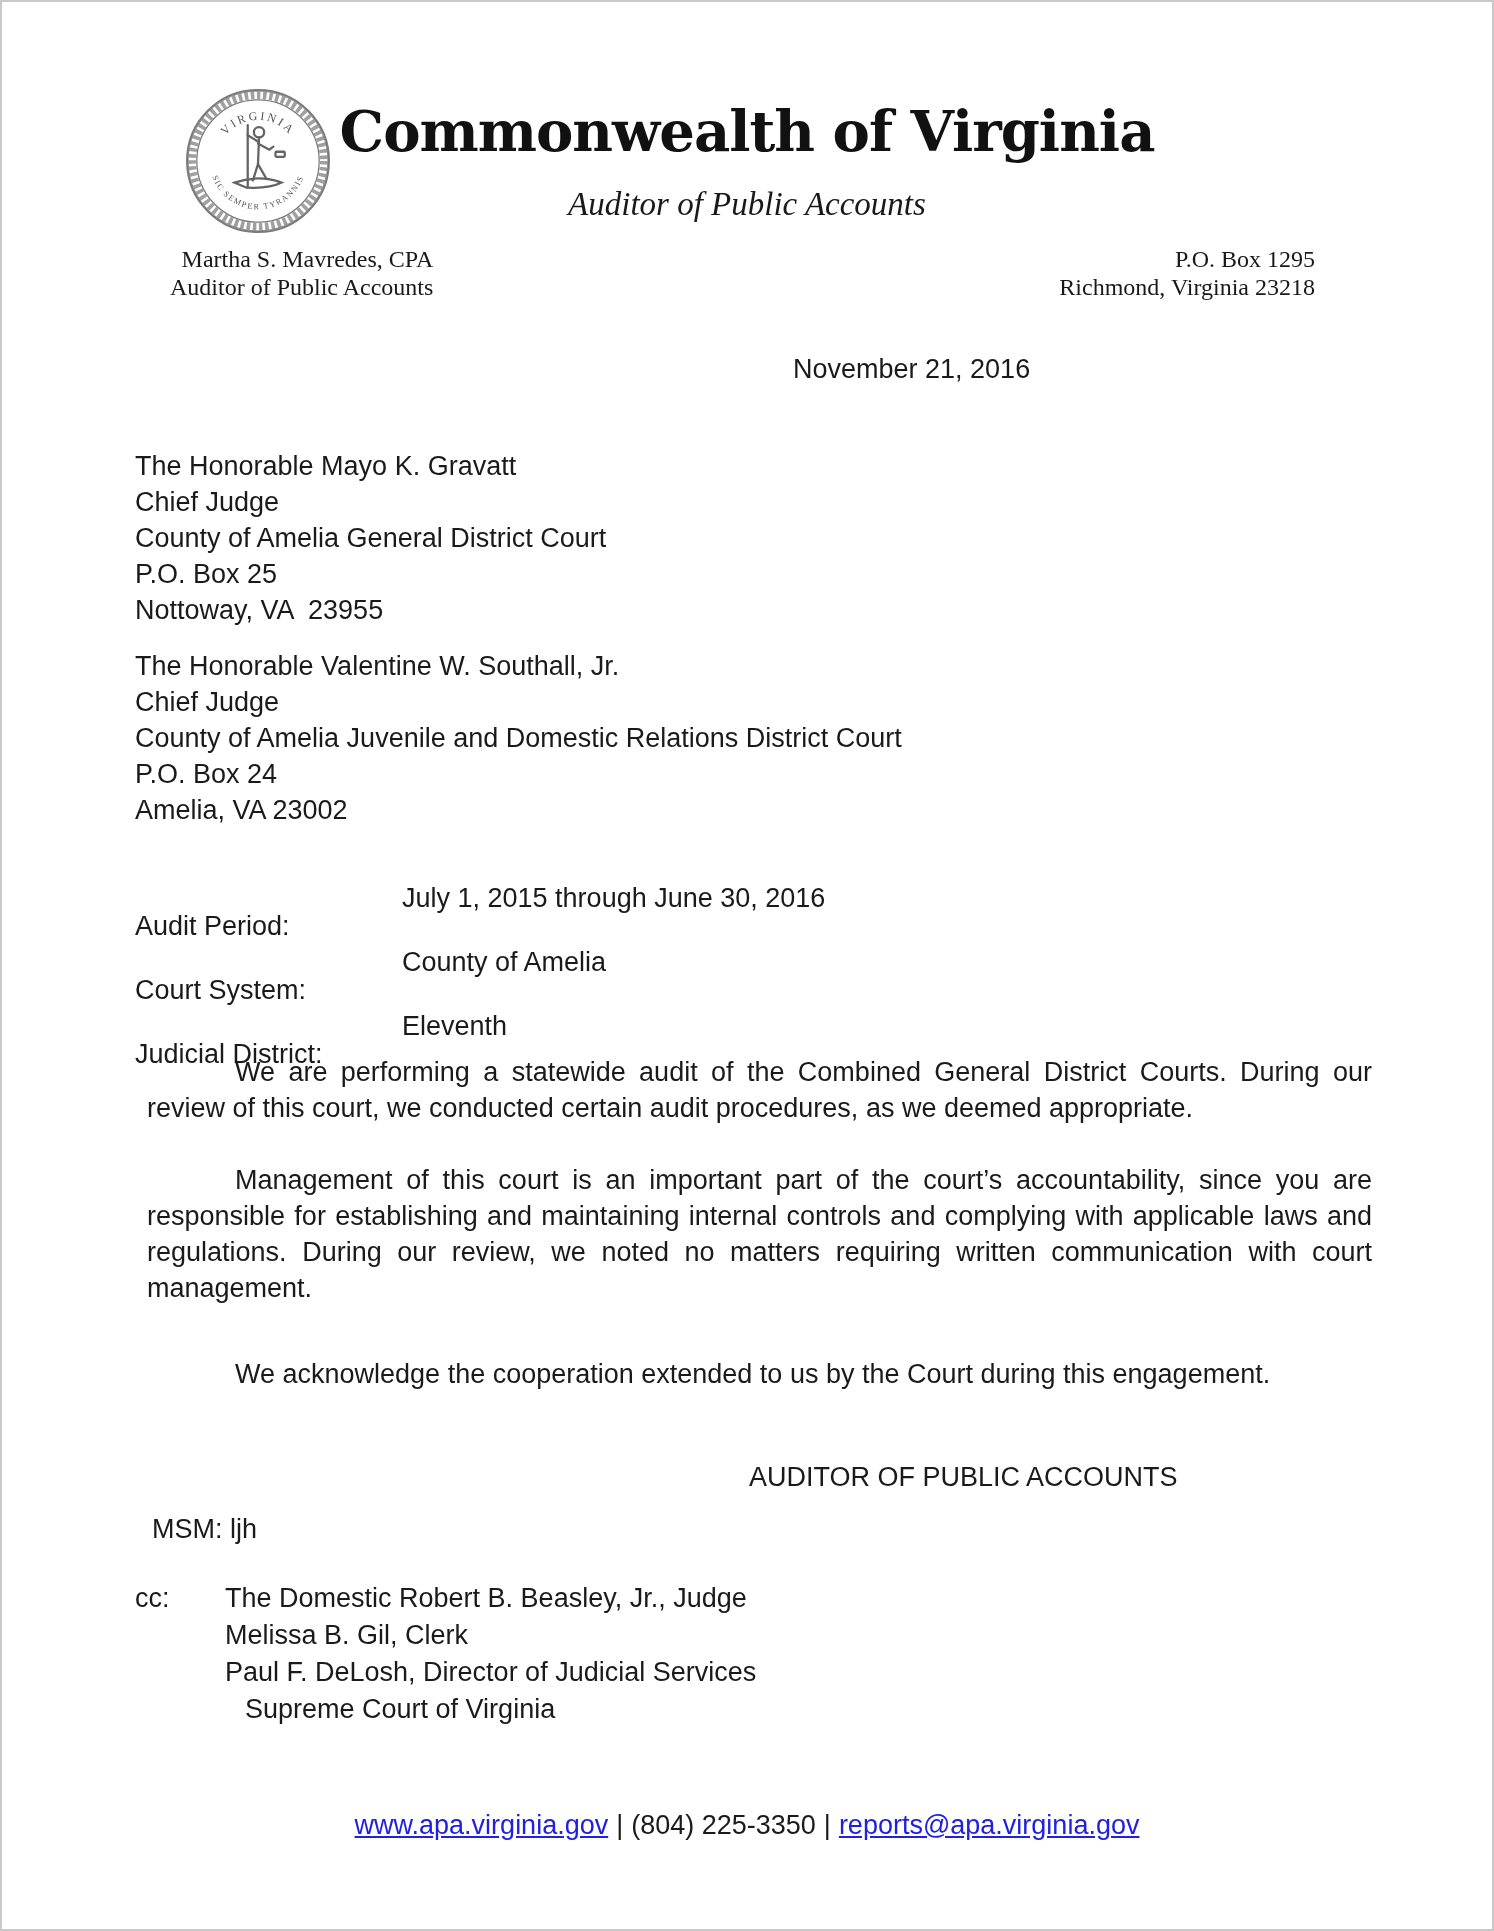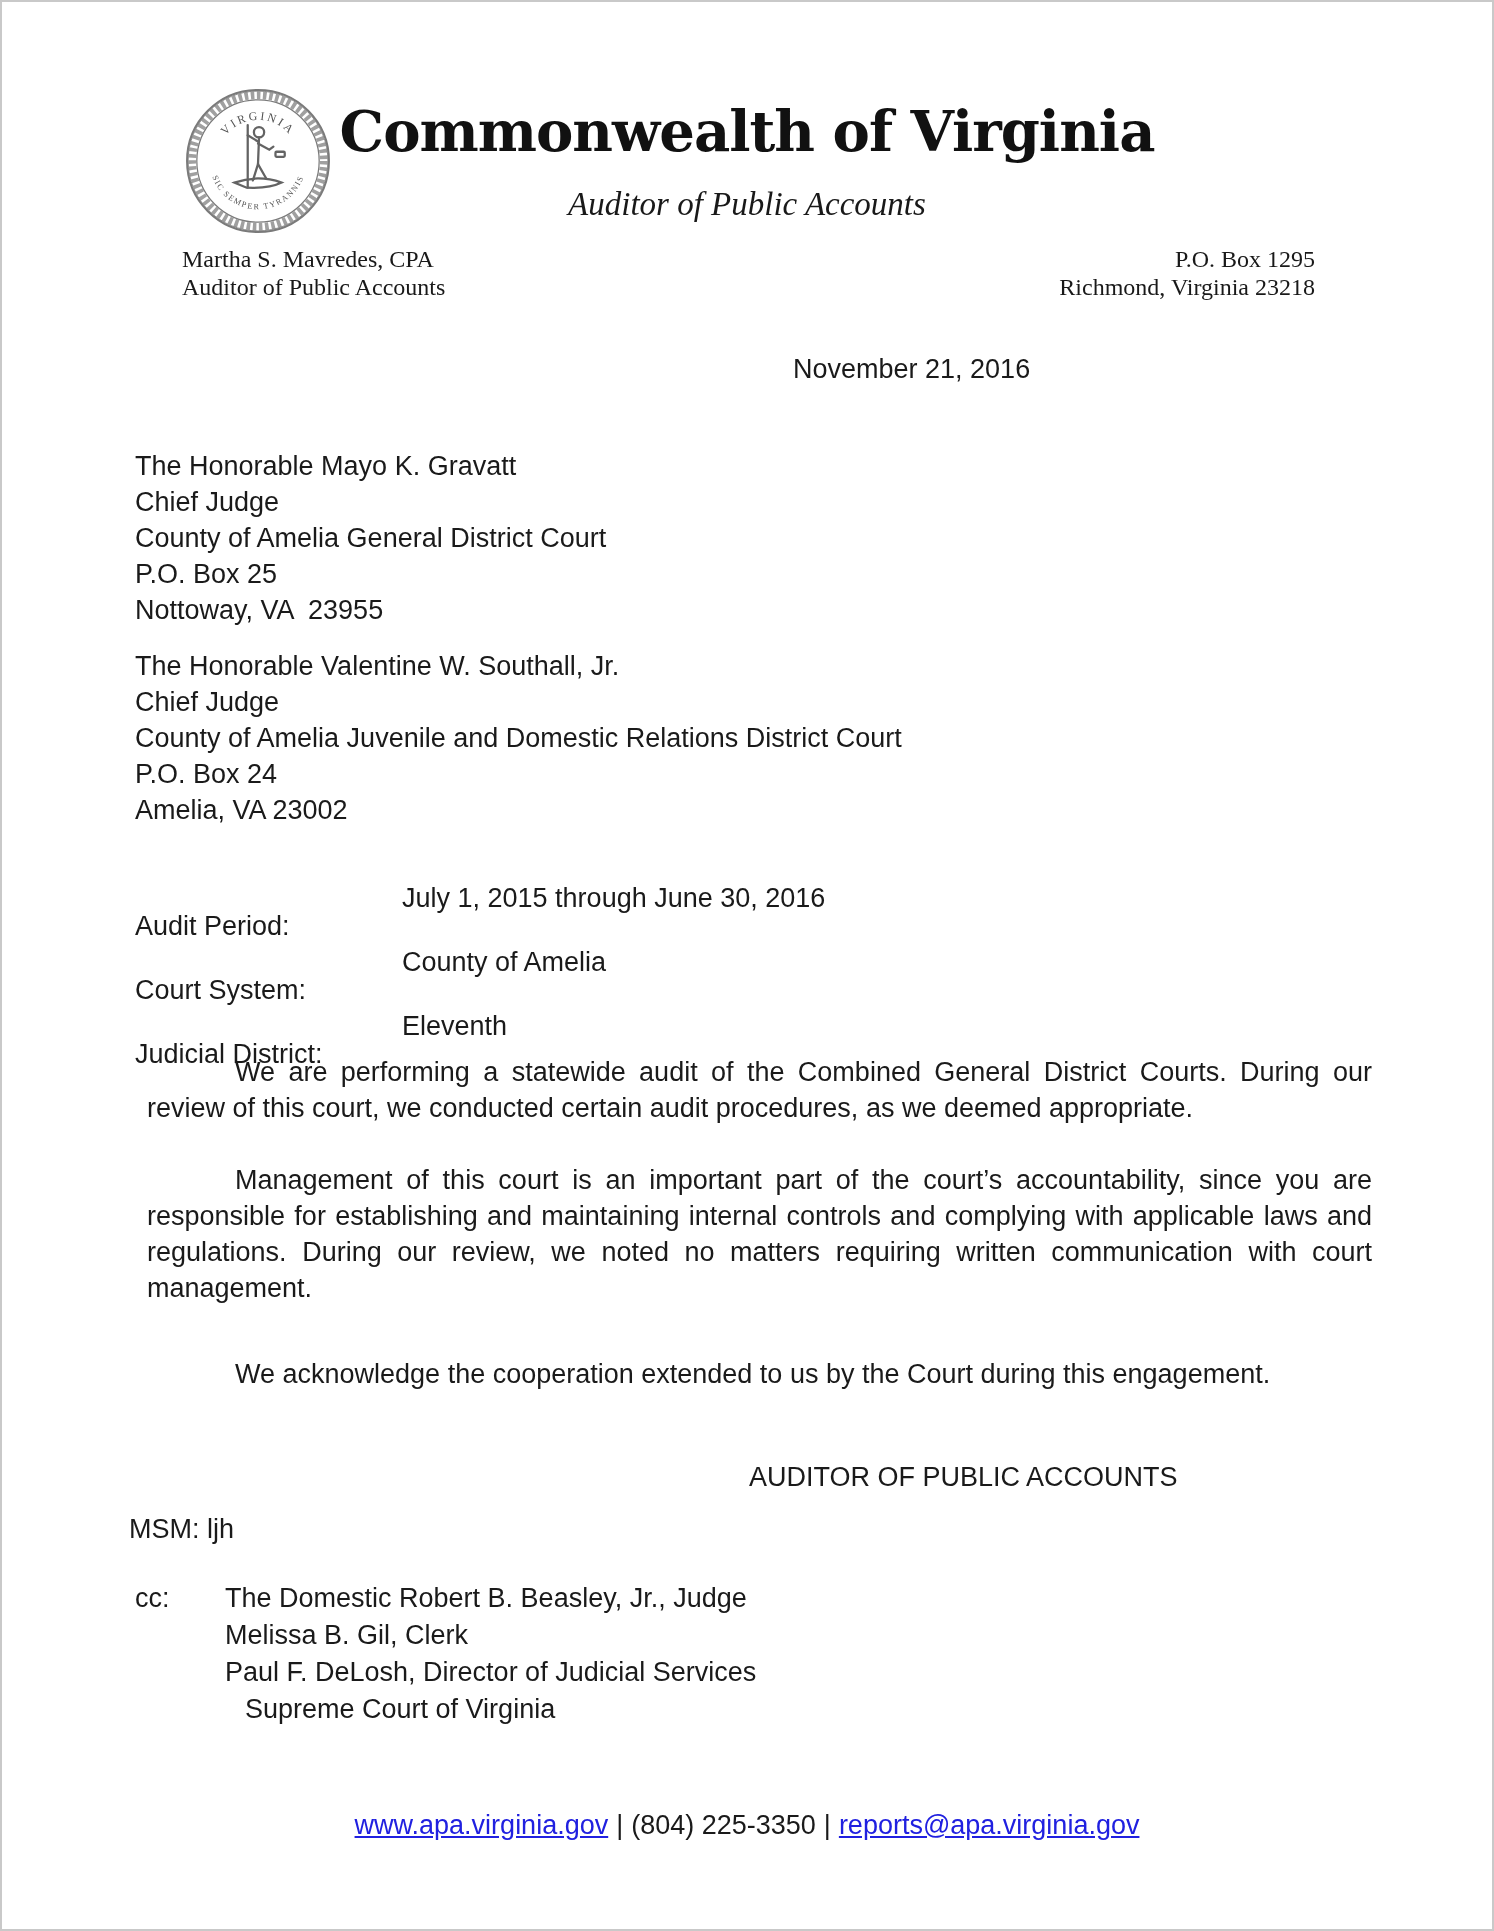--- a/index.html
+++ b/index.html
@@ -30,23 +30,23 @@
   }
   .hdr-subtitle {
     position: absolute; left: 0; right: 0; top: 184px;
     text-align: center;
     font-family: "Liberation Serif", serif;
     font-style: italic;
     font-size: 33px;
     color: #191919;
   }
   .hdr-left {
-    position: absolute; left: 180px; top: 243px;
+    position: absolute; left: 168px; top: 243px;
     font-family: "Liberation Serif", serif;
-    font-size: 24px; line-height: 28px; color: #191919;
+    font-size: 24px; line-height: 28px; color: #191919; text-align: right;
   }
   .hdr-right {
     position: absolute; right: 177px; top: 243px;
     text-align: right;
     font-family: "Liberation Serif", serif;
     font-size: 24px; line-height: 28px; color: #191919;
   }
 
   
   .date { position: absolute; left: 791px; top: 352px; font-size: 27px; }
@@ -60,21 +60,21 @@
   .audit-row { display: flex; }
   .audit-label { width: 267px; flex: 0 0 267px; margin-top: 28px; }
 
   .body-text { position: absolute; left: 133px; width: 1225px; font-size: 27px; line-height: 36px; }
   .para { margin: 12px; text-indent: 88px; text-align: justify; }
   .para-1 { top: 1040px; }
   .para-2 { top: 1148px; }
   .para-3 { top: 1342px; text-align: left; }
 
   .signature { position: absolute; left: 747px; top: 1460px; font-size: 27px; }
-  .reference { position: absolute; left: 127px; top: 1512px; font-size: 27px; }
+  .reference { position: absolute; left: 150px; top: 1512px; font-size: 27px; }
 
   .cc-block { position: absolute; left: 133px; top: 1578px; font-size: 27px; line-height: 37px; display: flex; }
   .cc-label { width: 90px; flex: 0 0 90px; }
   .cc-extra-indent { padding-left: 20px; }
 
   
   .footer {
     position: absolute; left: 0; right: 0; top: 1808px;
     text-align: center; font-size: 27px;
   }

